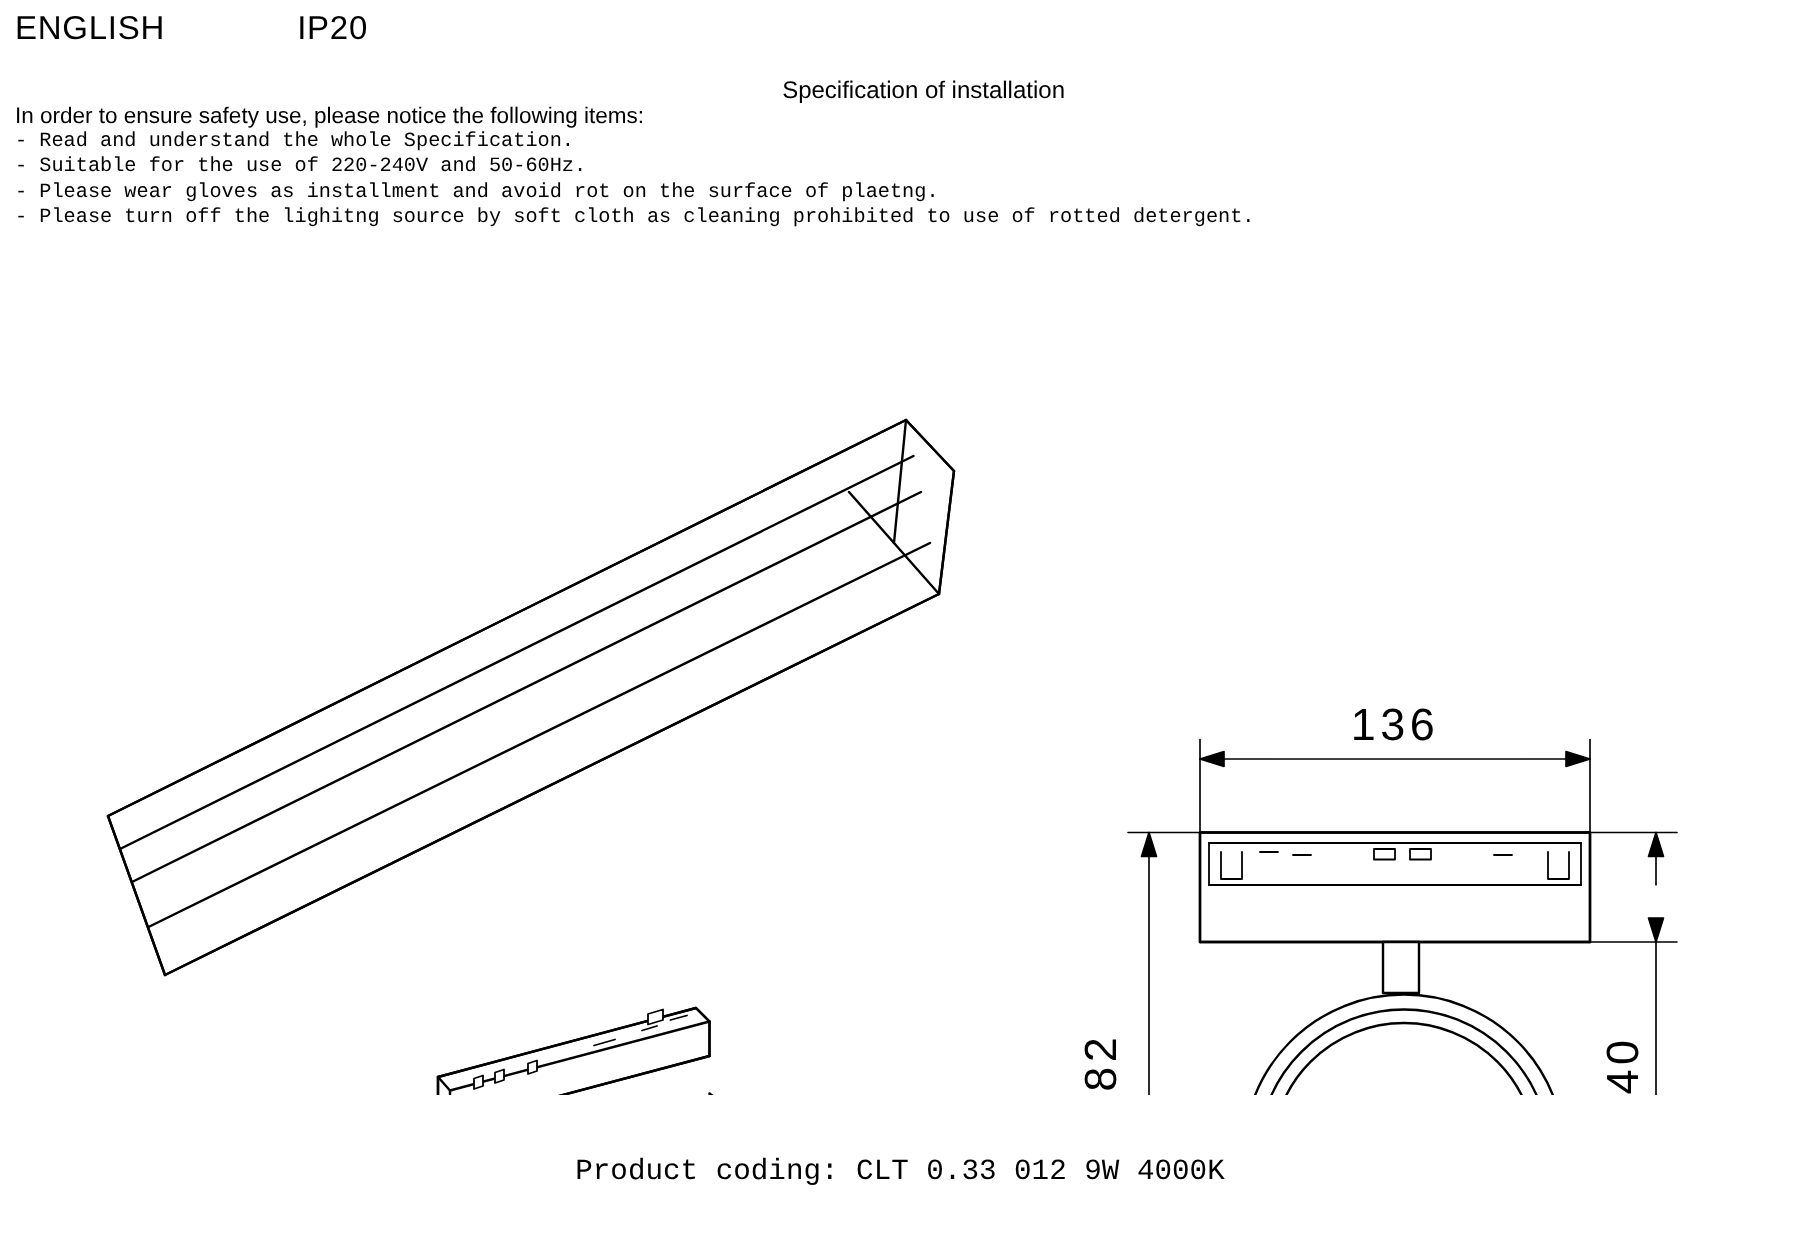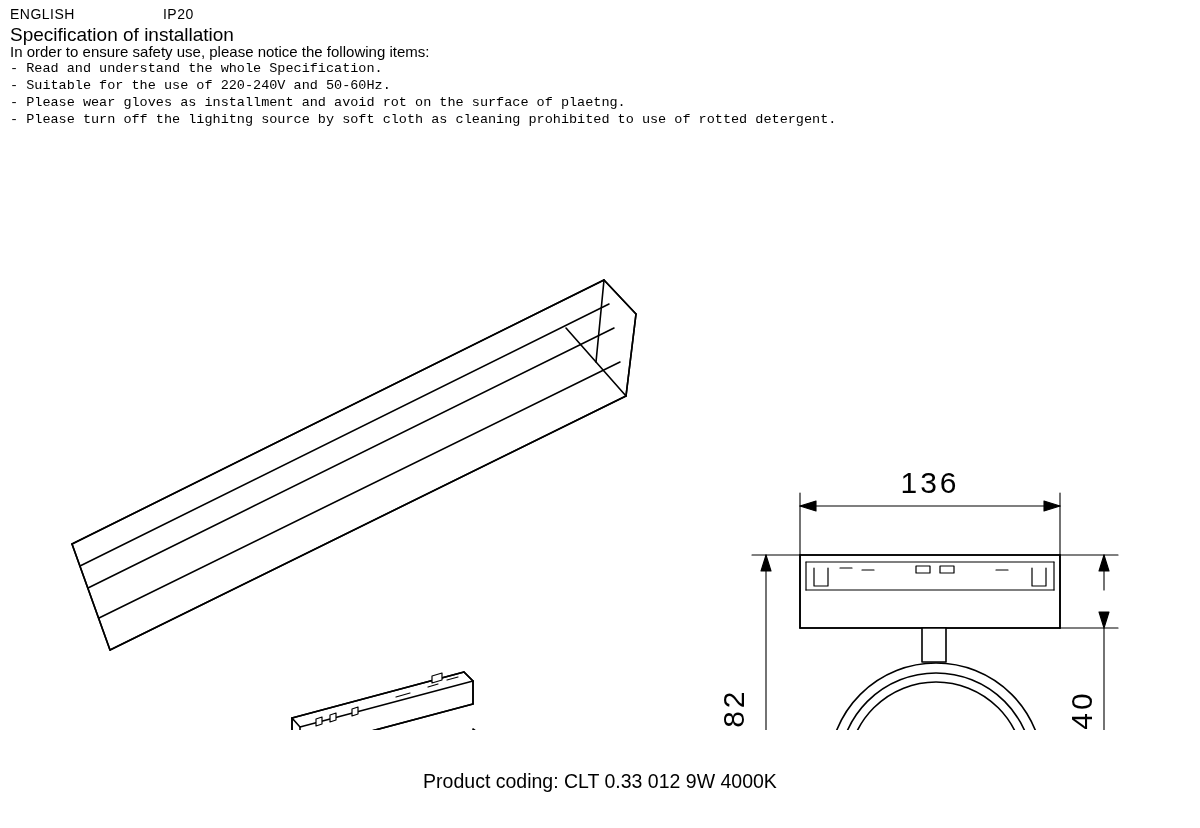--- a/index.html
+++ b/index.html
@@ -26,27 +26,28 @@
   .header {
     position: absolute;
     left: 10px;
     top: 6px;
     width: 700px;
   }
   .header-row {
     display: flex;
     align-items: baseline;
     gap: 88px;
-    font-size: 14px;
+    font-size: 22px;
     letter-spacing: 0.5px;
   }
   .spec-title {
-    margin-top: 4px;
-    font-size: 19px;
+    margin-top: 20px;
+    font-size: 16px;
     line-height: 17px;
+    text-align: right;
   }
   .spec-intro {
     font-size: 15px;
     line-height: 17px;
   }
   .spec-list {
     margin: 0;
     padding: 0;
     list-style: none;
   }
@@ -70,20 +71,21 @@
   }
 
   
   .footer {
     position: absolute;
     left: 0;
     top: 770px;
     width: 1200px;
     text-align: center;
     font-size: 19.5px;
+    font-family: Liberation Mono, monospace;
   }
 
   .dim-label-vertical {
     font-family: "Liberation Sans", sans-serif;
   }
 </style>
 </head>
 <body>
 
 <div class="page">

